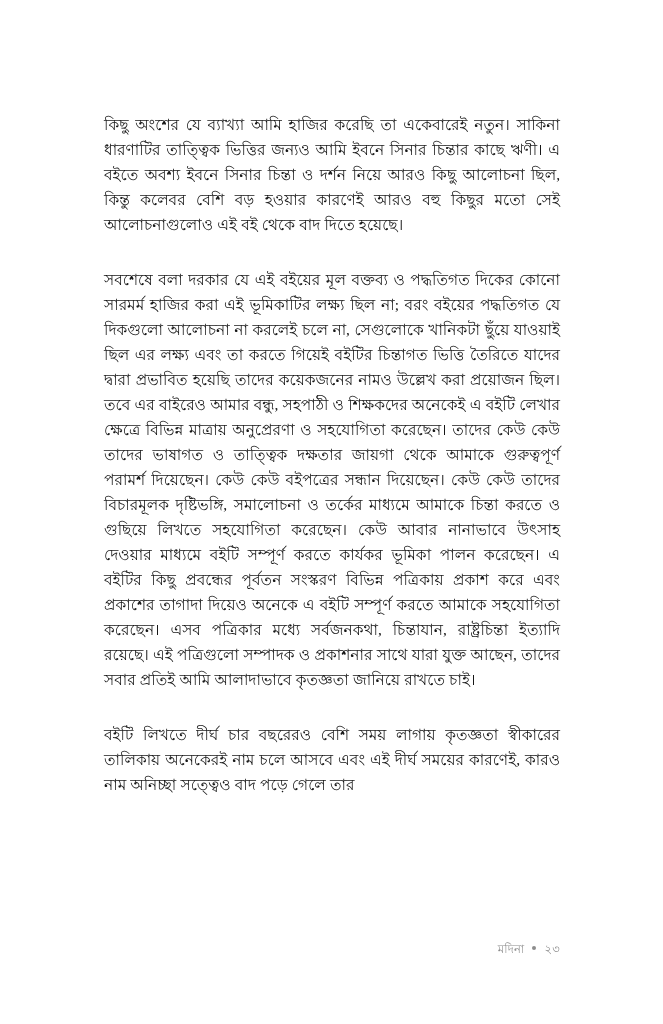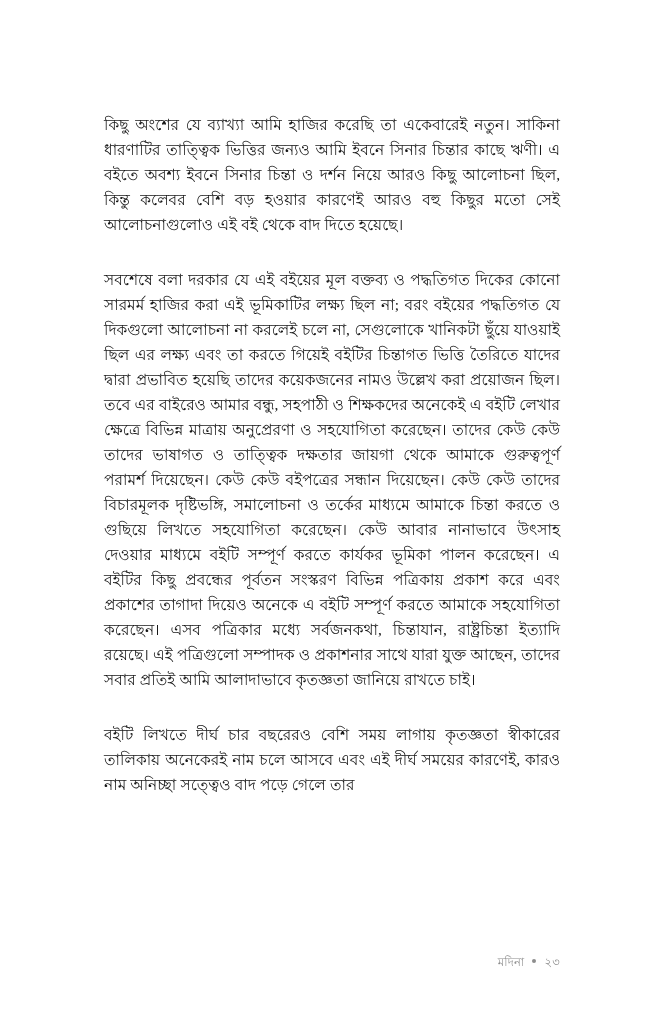--- a/index.html
+++ b/index.html
@@ -48,21 +48,21 @@
   }
 
   
   .para-last {
     margin-bottom: 0;
   }
 
   .footer {
     position: absolute;
     right: 103px;
-    bottom: 55px;
+    bottom: 68px;
     font-size: 11.5px;
     line-height: 14px;
     color: #8d8d8d;
     letter-spacing: 0.02em;
     white-space: nowrap;
     font-family: "Liberation Serif", "DejaVu Serif", serif;
   }
 
   .footer .dot {
     display: inline-block;

